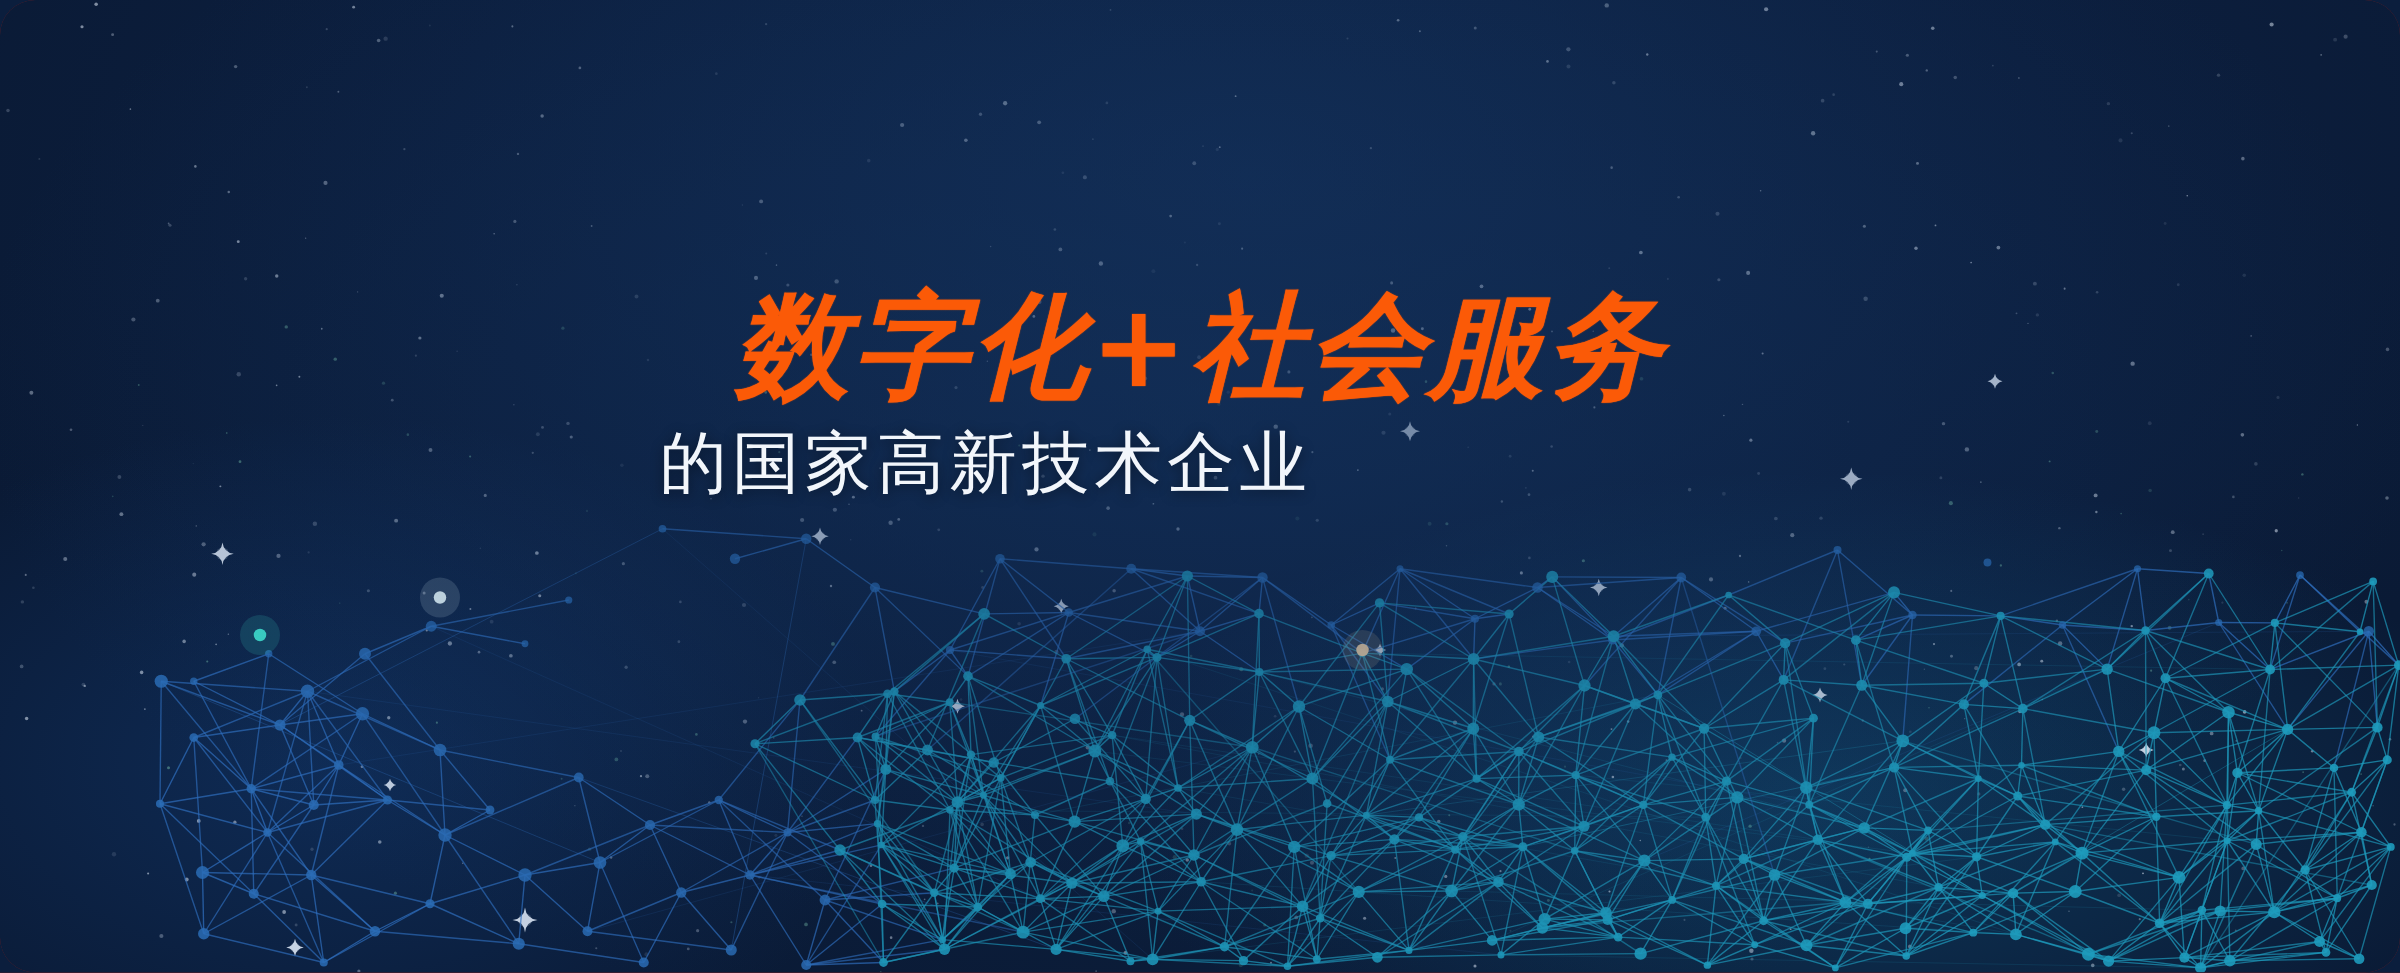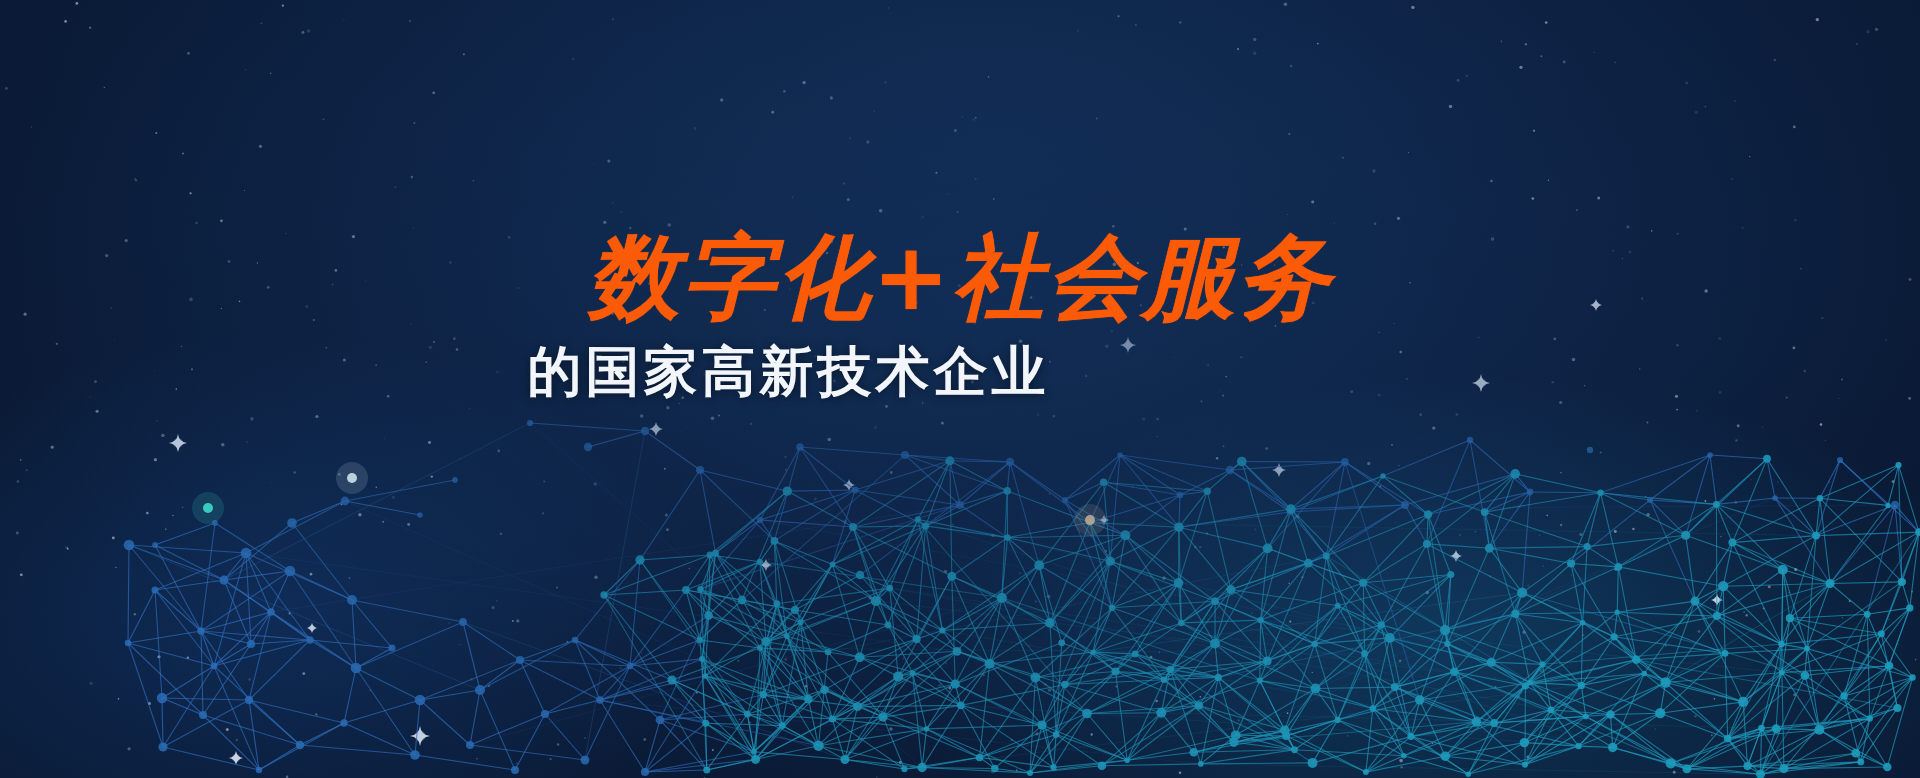--- a/index.html
+++ b/index.html
@@ -7,20 +7,21 @@
     padding: 0;
     background: #0b1e3d;
   }
   #banner {
     position: relative;
     width: 1920px;
     height: 778px;
     overflow: hidden;
     background: #7f1d1d;
     font-family: "Liberation Sans", sans-serif;
+    border-radius: 28px;
   }
   
   .bg-base {
     position: absolute;
     inset: 0;
     background:
       radial-gradient(ellipse 1100px 620px at 52% 18%, #10294f 0%, #0c1f3f 58%, #0a1a35 100%);
   }
   .bg-vignette {
     position: absolute;
@@ -77,21 +78,21 @@
   .subhead {
     margin: 0;
     padding: 0;
     position: absolute;
     top: 338px;
     width: 1577px;
     color: #f2f6fb;
     font-family: "DejaVu Serif", "Liberation Serif", serif;
     font-size: 54px;
     line-height: 66px;
-    font-weight: 700;
+    font-weight: 400;
     letter-spacing: 4px;
     white-space: nowrap;
     text-shadow: 0 1px 10px rgba(0,0,0,0.45);
   }
 </style>
 </head>
 <body>
 
 <div id="banner">
 

